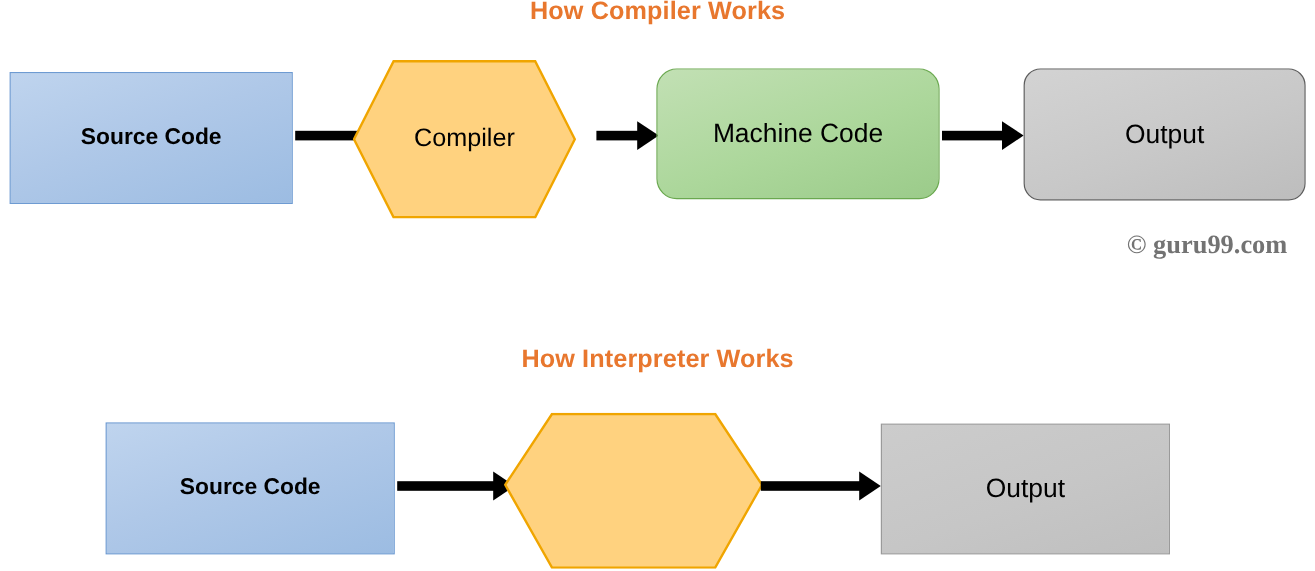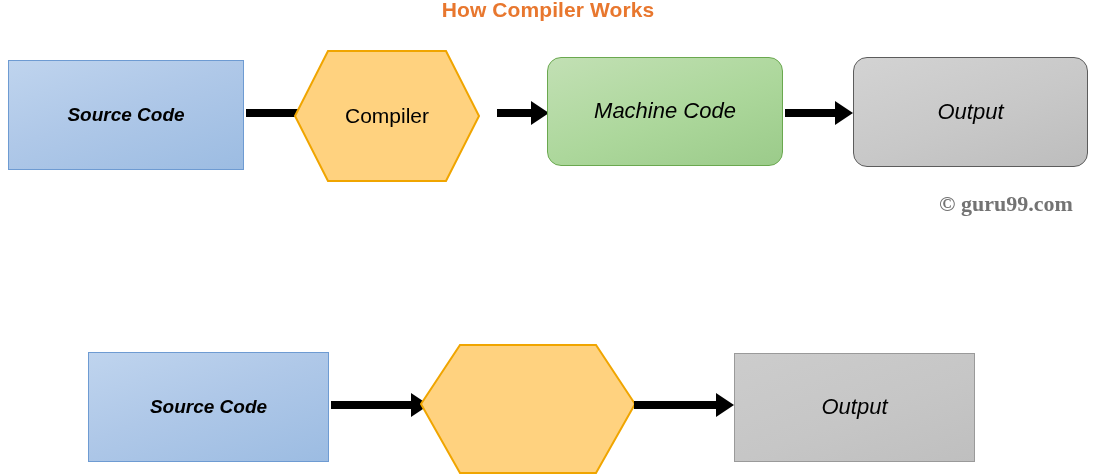--- a/index.html
+++ b/index.html
@@ -27,21 +27,20 @@
   
   .node{
     position:absolute;
     display:flex;
     align-items:center;
     justify-content:center;
     box-sizing:border-box;
     color:#000;
     text-align:center;
     line-height:1.1;
-    font-style:italic;
   }
   .node span{display:block;}
 
   .box-blue{
     background:linear-gradient(160deg,#BFD4EE 0%,#AFC8E8 45%,#9CBCE2 100%);
     border:1.5px solid #6E9BD2;
   }
   .box-green{
     background:linear-gradient(160deg,#C2E0B4 0%,#ACD79B 55%,#9BCB8A 100%);
     border:1.5px solid #6AA84F;
@@ -126,35 +125,36 @@
       <polygon points="34,1 152,1 185,66 152,131 34,131 1,66" fill="#FFD27F" stroke="#F0A500" stroke-width="2"></polygon>
     </svg>
     <span class="hextext plain-label" style="font-size:21px;">Compiler</span>
   </div>
 
   <div class="arrow" style="left:497px;top:101px;width:52px;height:24px;">
     <div class="shaft" style="width:36px;"></div>
     <div class="head"></div>
   </div>
 
-  <div class="node box-green" style="left:547px;top:57px;width:236px;height:109px;">
+  <div class="node box-green" style="left:547px;top:57px;width:236px;height:109px;border-radius:17px;">
     <span class="plain-label">Machine Code</span>
   </div>
 
   <div class="arrow" style="left:785px;top:101px;width:68px;height:24px;">
     <div class="shaft" style="width:52px;"></div>
     <div class="head"></div>
   </div>
 
   <div class="node box-gray-round" style="left:853px;top:57px;width:235px;height:110px;">
     <span class="plain-label">Output</span>
   </div>
 
   <div class="watermark" style="left:939px;top:191px;">© guru99.com</div>
 
+  <div class="title" id="title-interpreter">How Interpreter Works</div>
 
   <div class="node box-blue" style="left:88px;top:352px;width:241px;height:110px;">
     <span class="bold-label">Source Code</span>
   </div>
 
   <div class="arrow" style="left:331px;top:393px;width:98px;height:24px;">
     <div class="shaft" style="width:82px;"></div>
     <div class="head"></div>
   </div>
 

